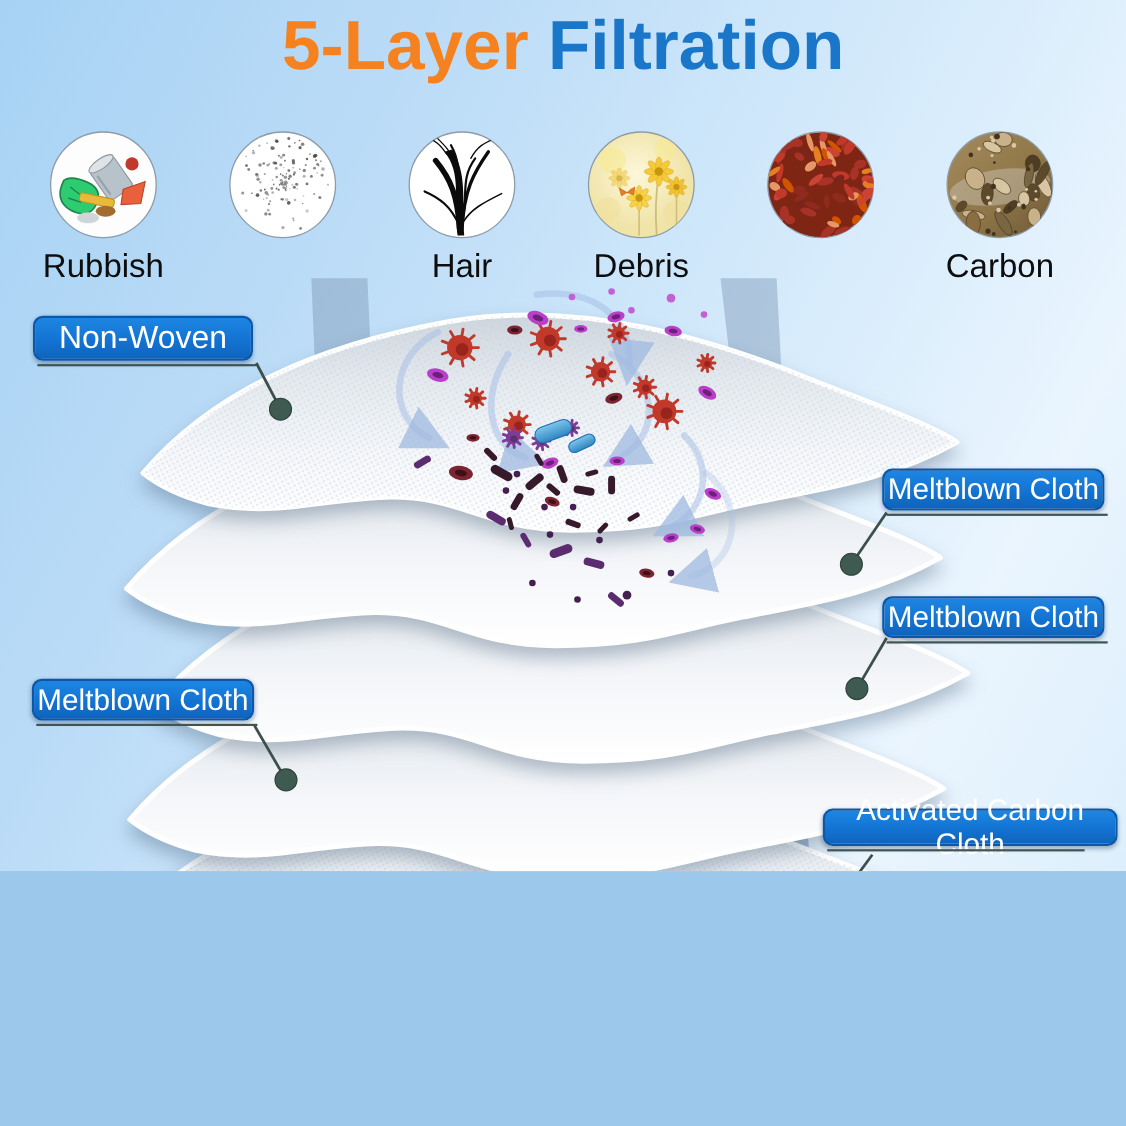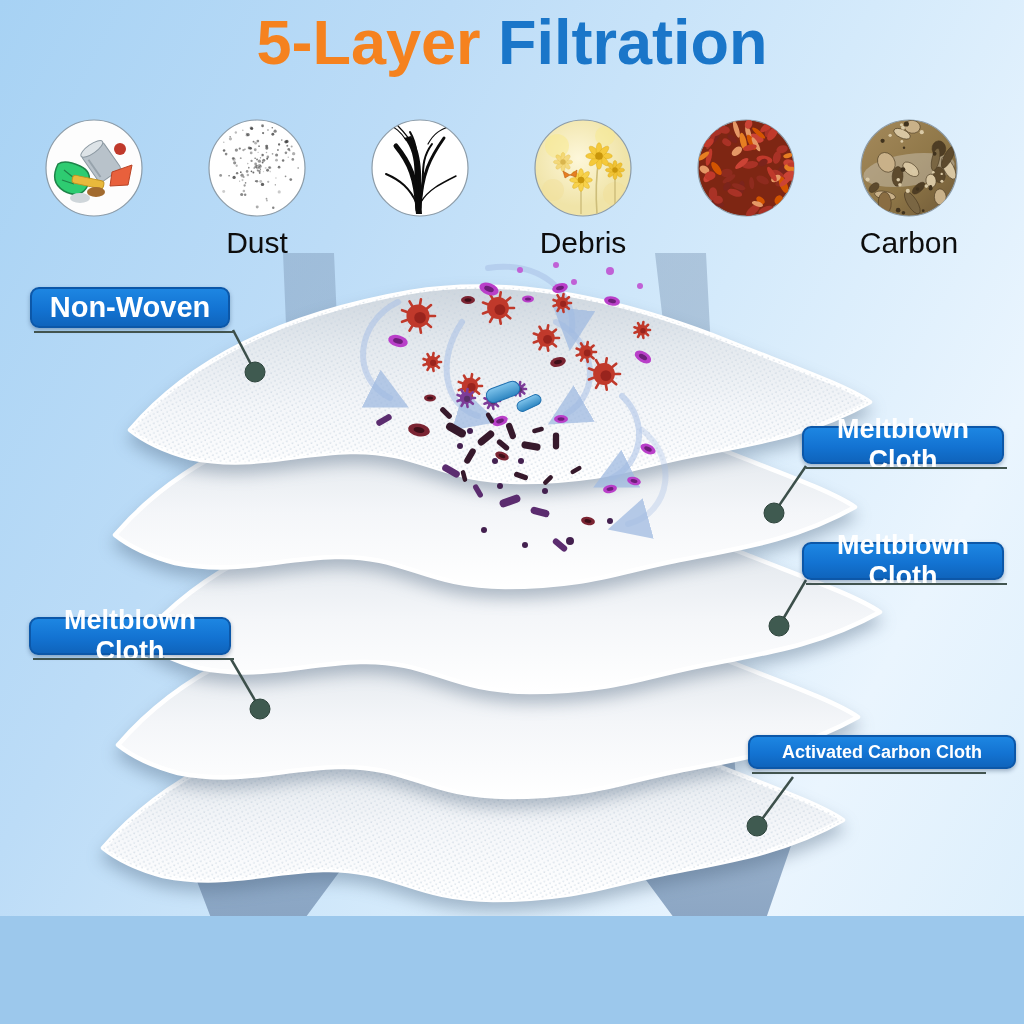--- a/index.html
+++ b/index.html
@@ -1,45 +1,45 @@
 <!DOCTYPE html>
 <html><head>
 <meta charset="utf-8">
 <style>
   html,body{margin:0;padding:0;background:#9cc8ec;}
   .stage{
-    position:relative;width:1024px;height:916px;overflow:hidden;margin:0 auto;
+    position:relative;width:1024px;height:792px;overflow:hidden;margin:0 auto;
     font-family:"Liberation Sans","DejaVu Sans",sans-serif;
     background:linear-gradient(118deg,#a7d2f4 0%,#bcdcf7 30%,#d4eafb 58%,#eaf5fe 82%,#ddeffc 100%);
   }
   
   .title{position:absolute;top:6px;left:0;width:100%;text-align:center;
          font-size:63px;font-weight:bold;letter-spacing:0px;white-space:pre;}
   .t-orange{color:#f5821f;}
   .t-blue{color:#1a76c9;}
   
   .pollutant{position:absolute;top:118px;width:150px;text-align:center;}
   .pollutant svg{display:block;margin:0 auto;}
   .pollutant .plabel{margin-top:8px;font-size:30px;color:#0d0d0d;}
   
   .diagram-svg{position:absolute;left:0;top:0;width:1024px;height:1024px;}
   .sheet{filter:drop-shadow(0 9px 8px rgba(70,95,120,.38));}
   
   .pill{position:absolute;box-sizing:border-box;border-radius:9px;
         background:linear-gradient(180deg,#1d86e2 0%,#1373d2 55%,#0f64bc 100%);
         border:2px solid #0c57a8;color:#fff;text-align:center;
         display:flex;align-items:center;justify-content:center;
-        box-shadow:0 2px 4px rgba(20,50,90,.35);font-weight:bold;}
+        box-shadow:0 2px 4px rgba(20,50,90,.35);}
   .pill::after{content:"";position:absolute;left:2px;right:-5px;bottom:-7px;height:2.5px;background:#42544f;}
   .pill.acc::after{right:28px;}
   #pill-nonwoven   {left:30px; top:287px;width:200px;height:41px;font-size:29px;}
   #pill-mb-right-1 {left:802px;top:426px;width:202px;height:38px;font-size:27px;}
   #pill-mb-right-2 {left:802px;top:542px;width:202px;height:38px;font-size:27px;}
   #pill-mb-left    {left:29px; top:617px;width:202px;height:38px;font-size:27px;}
-  #pill-acc        {left:748px;top:735px;width:268px;height:34px;font-size:18px;}
+  #pill-acc        {left:748px;top:735px;width:268px;height:34px;font-size:27px;}
 </style>
 </head>
 <body>
 
 <div class="stage">
 
   <div class="title"><span class="t-orange">5-Layer </span><span class="t-blue">Filtration</span></div>
 
   <div class="pollutant" style="left:19px">
     <svg width="100" height="100" viewBox="0 0 100 100">
@@ -57,20 +57,21 @@
           <ellipse cx="57" cy="28" rx="13" ry="4.5" fill="#dde3e7" stroke="#8b98a1"></ellipse>
           <line x1="48" y1="35" x2="48" y2="56" stroke="#97a3ac" stroke-width="2"></line>
         </g>
         <polygon points="68,54 88,47 84,67 66,68" fill="#e8603c" stroke="#b84426" stroke-width="1"></polygon>
         <rect x="28" y="60" width="32" height="8" rx="3" transform="rotate(12 44 64)" fill="#e9b93c" stroke="#c29423"></rect>
         <circle cx="76" cy="31" r="6" fill="#c0392b"></circle>
         <ellipse cx="52" cy="74" rx="9" ry="5" fill="#a26b2f"></ellipse>
         <ellipse cx="36" cy="80" rx="10" ry="5" fill="#cfd6da"></ellipse>
       </g>
     </svg>
+    <div class="plabel">Rubbish</div>
   </div>
 
   <div class="pollutant" style="left:182px">
     <svg width="100" height="100" viewBox="0 0 100 100">
       <defs>
           <clipPath id="clipB">
             <circle cx="50" cy="50" r="48"></circle>
           </clipPath>
         </defs>
       <circle cx="50" cy="50" r="48" fill="#ffffff" stroke="#8d9ca8" stroke-width="1.2"></circle>
@@ -200,21 +201,20 @@
           <circle cx="29.673037050224284" cy="47.74217750032734" r="1.1496560503028594" fill="#3a3a3a" opacity="0.38"></circle>
           <circle cx="39.662726871803045" cy="15.767036313218128" r="0.9271303641736184" fill="#3a3a3a" opacity="0.39"></circle>
           <circle cx="29.3793639606252" cy="32.04841057760727" r="1.6320357701424677" fill="#3a3a3a" opacity="0.56"></circle>
           <circle cx="38.16900205975256" cy="76.75040034773994" r="1.2309692047680585" fill="#3a3a3a" opacity="0.60"></circle>
           <circle cx="40.77134575491691" cy="45.58040791077284" r="0.8296025545474154" fill="#3a3a3a" opacity="0.32"></circle>
           <circle cx="34.699021840166296" cy="76.44921111381679" r="1.5620758320959638" fill="#3a3a3a" opacity="0.60"></circle>
           <circle cx="35.50737271970357" cy="62.1026418433683" r="1.0379923944072762" fill="#3a3a3a" opacity="0.32"></circle>
           <circle cx="52.36624942314789" cy="53.473372270114396" r="1.123681409342066" fill="#3a3a3a" opacity="0.46"></circle>
         </g>
     </svg>
-    <div class="plabel">Dust</div>
   </div>
 
   <div class="pollutant" style="left:345px">
     <svg width="100" height="100" viewBox="0 0 100 100">
       <defs>
           <clipPath id="clipC">
             <circle cx="50" cy="50" r="48"></circle>
           </clipPath>
         </defs>
       <circle cx="50" cy="50" r="48" fill="#ffffff" stroke="#8d9ca8" stroke-width="1.2"></circle>
@@ -224,20 +224,21 @@
         <path d="M50,90 C52,55 60,40 74,20" stroke-width="3"></path>
         <path d="M49,88 C44,55 52,35 40,14" stroke-width="2"></path>
         <path d="M50,85 C56,60 48,45 62,26" stroke-width="2"></path>
         <path d="M47,86 C40,70 30,62 16,56" stroke-width="2"></path>
         <path d="M51,84 C58,72 70,66 86,58" stroke-width="1.4"></path>
         <path d="M36,22 C30,13 26,10 17,6" stroke-width="1.2"></path>
         <path d="M58,26 C64,15 70,12 80,8" stroke-width="1.2"></path>
         <path d="M44,30 C40,20 34,14 28,8" stroke-width="1.2"></path>
       </g>
     </svg>
+    <div class="plabel">Hair</div>
   </div>
 
   <div class="pollutant" style="left:508px">
     <svg width="100" height="100" viewBox="0 0 100 100">
       <defs>
         <clipPath id="clipD">
             <circle cx="50" cy="50" r="48"></circle>
           </clipPath>
         <radialGradient id="polBg" cx="45%" cy="40%">
             <stop offset="0%" stop-color="#fdf7da"></stop>

